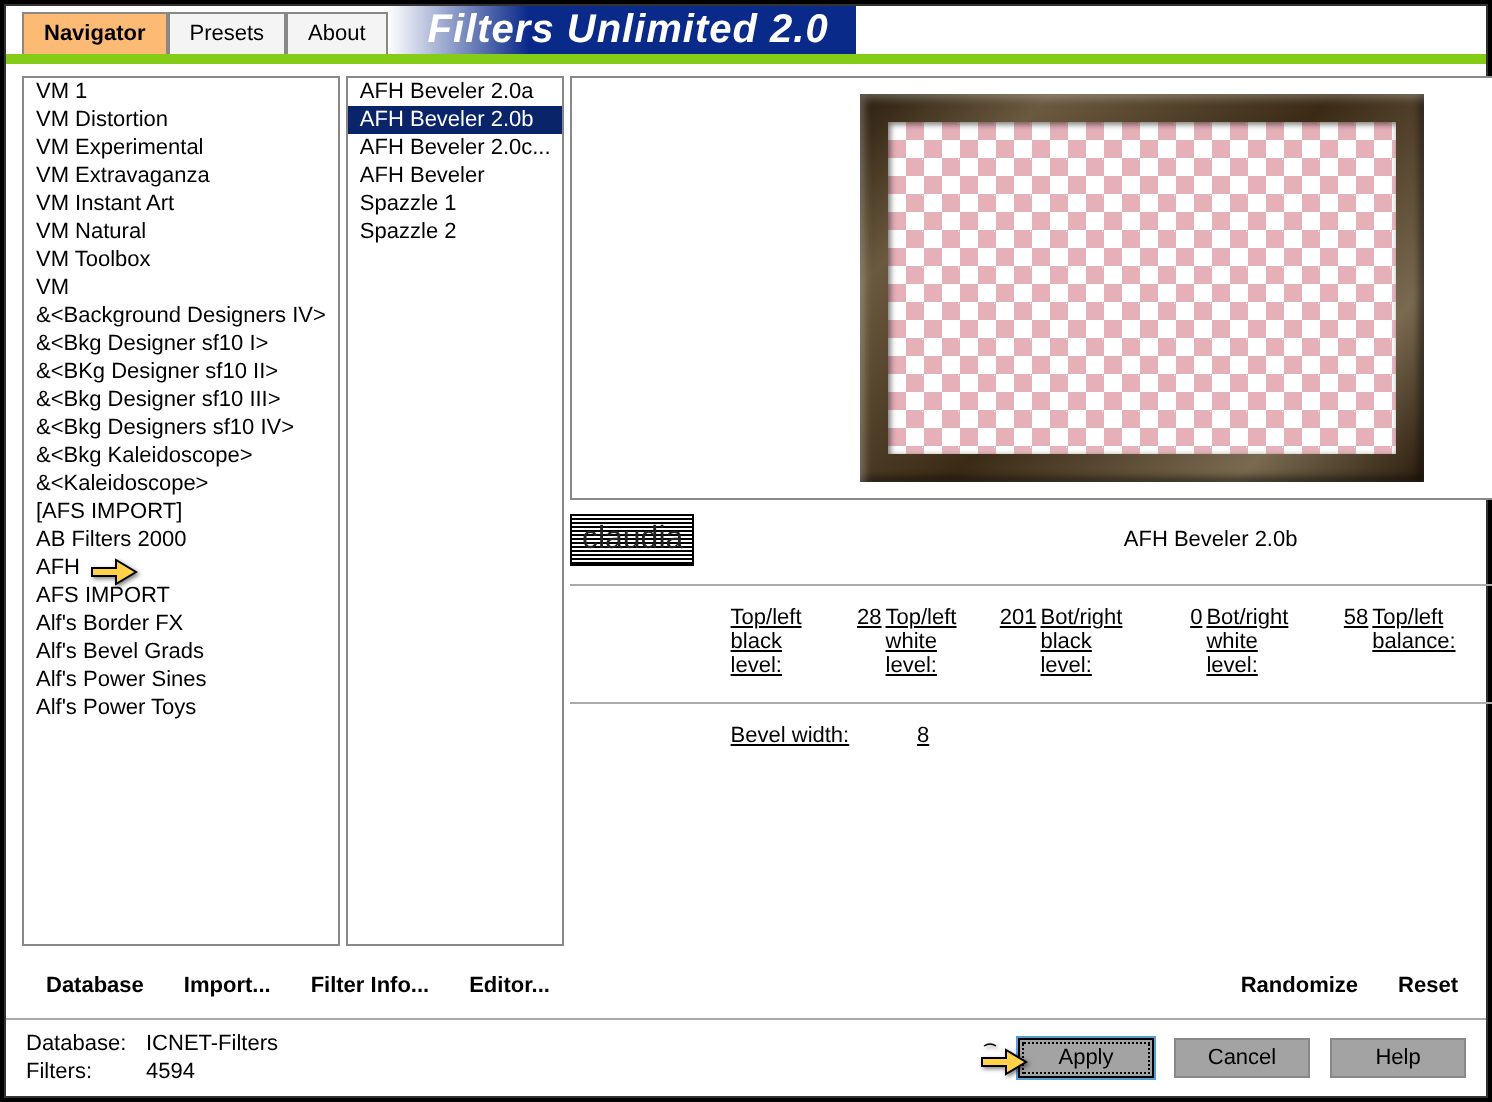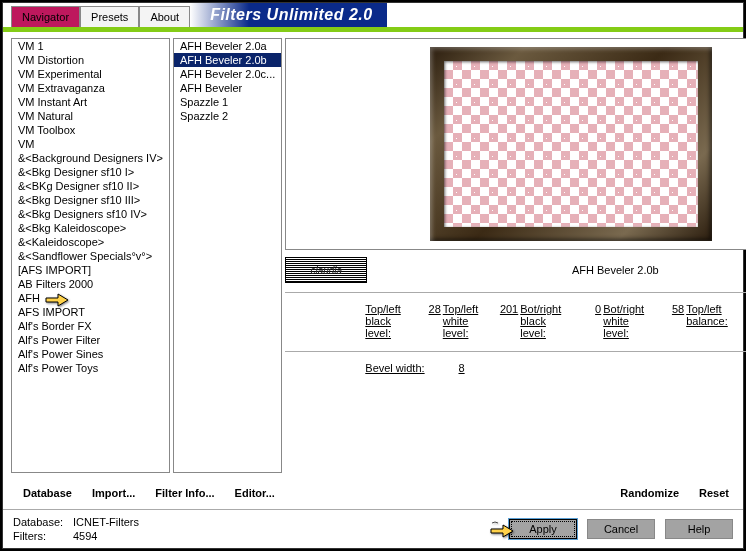--- a/index.html
+++ b/index.html
@@ -1,23 +1,23 @@
 <!DOCTYPE html>
 <html><head>
 <meta charset="utf-8">
 <style>
 * { box-sizing: border-box; margin: 0; padding: 0; font-family: "Tahoma", "Arial", sans-serif; font-size: 11px; }
 body { background: #000; width: 746px; height: 551px; overflow: hidden; }
 .window { background: #fff; width: 742px; height: 547px; margin: 2px; border: 1px solid #333; display: flex; flex-direction: column; }
 .titlebar { height: 24px; display: flex; align-items: center; background: #fff; }
 .tabs { display: flex; padding-left: 8px; }
 .tab { padding: 4px 10px; border: 1px solid #888; border-bottom: none; background: #f4f4f4; margin-right: 0; position: relative; top: 1px; }
-.tab.active { background: #be185d; font-weight: normal; z-index: 2; }
+.tab.active { background: #fdba74; font-weight: bold; z-index: 2; }
 .title-right { margin-left: auto; height: 100%; display: flex; align-items: center; }
-.title-text { color: #fff; font-style: italic; font-weight: bold; font-size: 16px; padding: 0 14px 0 20px; background: linear-gradient(90deg,#fff 0,#0a2a8a 30%,#0a2a8a 100%); height: 100%; display: flex; align-items: center; letter-spacing: 0.5px; }
+.title-text { color: #fff; font-style: italic; font-weight: bold; font-size: 20px; padding: 0 14px 0 20px; background: linear-gradient(90deg,#fff 0,#0a2a8a 30%,#0a2a8a 100%); height: 100%; display: flex; align-items: center; letter-spacing: 0.5px; }
 .content { flex: 1; border-top: 5px solid #84cc16; display: flex; padding: 6px 8px; gap: 3px; }
 .col-left { width: 188px; display: flex; flex-direction: column; }
 .col-mid { width: 158px; display: flex; flex-direction: column; }
 .col-right { flex: 1; display: flex; flex-direction: column; gap: 6px; }
 .listbox { border: 1px solid #888; background: #fff; overflow-y: scroll; overflow-x: hidden; flex: 1; }
 .listbox::-webkit-scrollbar { width: 16px; }
 .listbox::-webkit-scrollbar-track { background: #f0f0f0; border-left: 1px solid #ccc; }
 .listbox::-webkit-scrollbar-thumb { background: #c8c8c8; border: 1px solid #888; }
 .listbox::-webkit-scrollbar-button { background: #d4d0c8; border: 1px solid #888; height: 16px; display: block; }
 .li { padding: 1px 6px; white-space: nowrap; cursor: default; position: relative; }
@@ -28,21 +28,21 @@
   linear-gradient(45deg,#e6b0b8 25%,transparent 25%),
   linear-gradient(-45deg,#e6b0b8 25%,transparent 25%),
   linear-gradient(45deg,transparent 75%,#e6b0b8 75%),
   linear-gradient(-45deg,transparent 75%,#e6b0b8 75%);
   background-size: 18px 18px;
   background-position: 0 0,0 9px,9px -9px,-9px 0;
   background-color: #fff;
   box-shadow: inset 1px 1px 3px rgba(0,0,0,.6), inset -1px -1px 3px rgba(255,255,255,.3);
 }
 .filter-title-row { display: flex; align-items: center; gap: 6px; height: 28px; }
-.logo { width: 82px; height: 26px; background: repeating-linear-gradient(0deg,#000 0,#000 1px,#fff 1px,#fff 2px); border: 1px solid #000; display:flex; align-items:center; justify-content:center; font-style: italic; font-size:10px; color:#222; }
+.logo { width: 62px; height: 26px; background: repeating-linear-gradient(0deg,#000 0,#000 1px,#fff 1px,#fff 2px); border: 1px solid #000; display:flex; align-items:center; justify-content:center; font-size:16px; color:#222; }
 .filter-title { flex: 1; text-align: center; }
 .sep { border-top: 1px solid #aaa; margin: 2px 0; }
 .param-rows { display: flex; flex-direction: row; gap: 2px; padding: 2px 6px 0 80px; text-decoration: underline; }
 .param { display: flex; }
 .param .lab { flex: 1; }
 .param .val { width: 40px; text-align: right; }
 .button-row { display: flex; gap: 8px; padding: 4px 8px 6px 14px; }
 .btn-flat { background: none; border: none; font-weight: bold; padding: 4px 6px; cursor: pointer; }
 .spacer { flex: 1; }
 .bottom-bar { border-top: 1px solid #aaa; padding: 6px 10px; display: flex; align-items: center; gap: 10px; }
@@ -82,29 +82,28 @@
           <div class="li">VM Natural</div>
           <div class="li">VM Toolbox</div>
           <div class="li">VM</div>
           <div class="li">&amp;&lt;Background Designers IV&gt;</div>
           <div class="li">&amp;&lt;Bkg Designer sf10 I&gt;</div>
           <div class="li">&amp;&lt;BKg Designer sf10 II&gt;</div>
           <div class="li">&amp;&lt;Bkg Designer sf10 III&gt;</div>
           <div class="li">&amp;&lt;Bkg Designers sf10 IV&gt;</div>
           <div class="li">&amp;&lt;Bkg Kaleidoscope&gt;</div>
           <div class="li">&amp;&lt;Kaleidoscope&gt;</div>
-          <div class="li">&amp;&lt;Sandflower Specials°v°&gt;</div>
           <div class="li">[AFS IMPORT]</div>
           <div class="li">AB Filters 2000</div>
           <div class="li">AFH<span class="pointer" style="left: 32px; top: -2px;"><svg width="26" height="18" viewBox="0 0 26 18">
                 <path d="M2 9 L14 9 L14 5 L24 11 L14 17 L14 13 L2 13 Z" fill="#ffd24a" stroke="#000" stroke-width="1"></path>
               </svg></span></div>
           <div class="li">AFS IMPORT</div>
           <div class="li">Alf's Border FX</div>
-          <div class="li">Alf's Power Filter</div>
+          <div class="li">Alf's Bevel Grads</div>
           <div class="li">Alf's Power Sines</div>
           <div class="li">Alf's Power Toys</div>
         </div>
     </div>
 
     <div class="col-mid">
       <div class="listbox" id="filter-list">
           <div class="li">AFH Beveler 2.0a</div>
           <div class="li sel">AFH Beveler 2.0b<span class="pointer" style="left: 120px; top: -2px;"><svg width="30" height="18" viewBox="0 0 30 18">
                 <path d="M28 9 L16 9 L16 5 L6 11 L16 17 L16 13 L28 13 Z" fill="#ffd24a" stroke="#000" stroke-width="1"></path>

